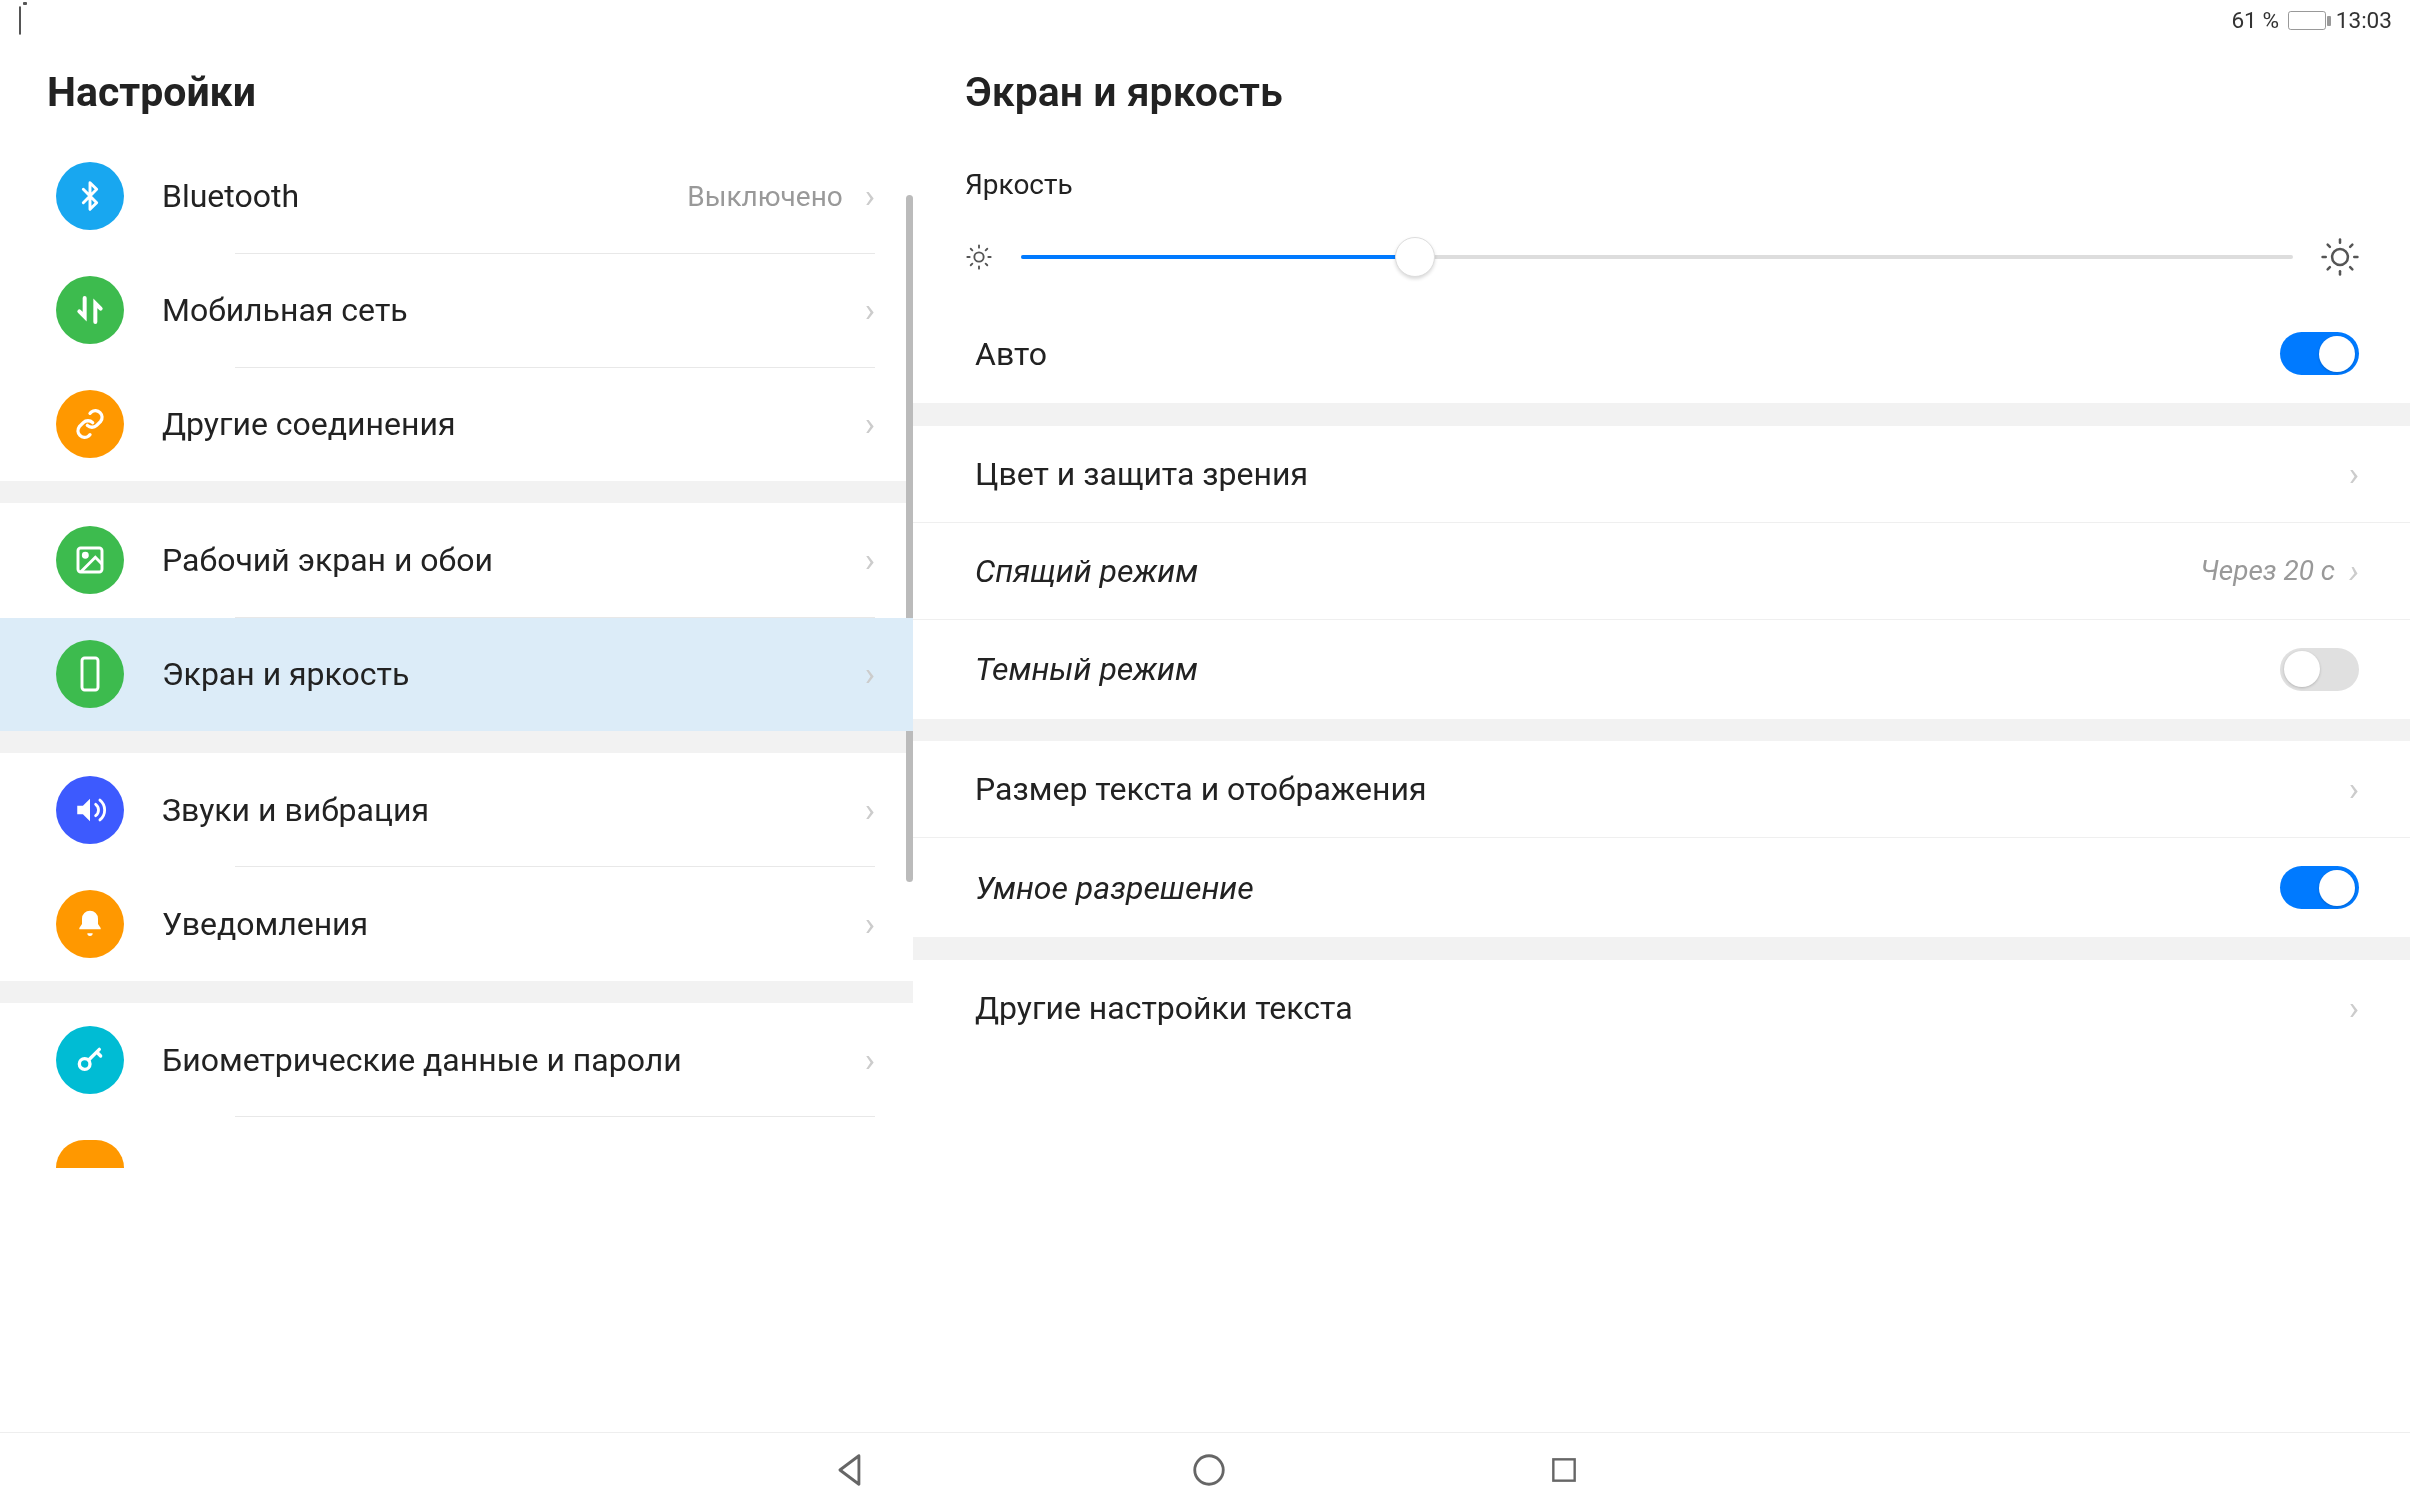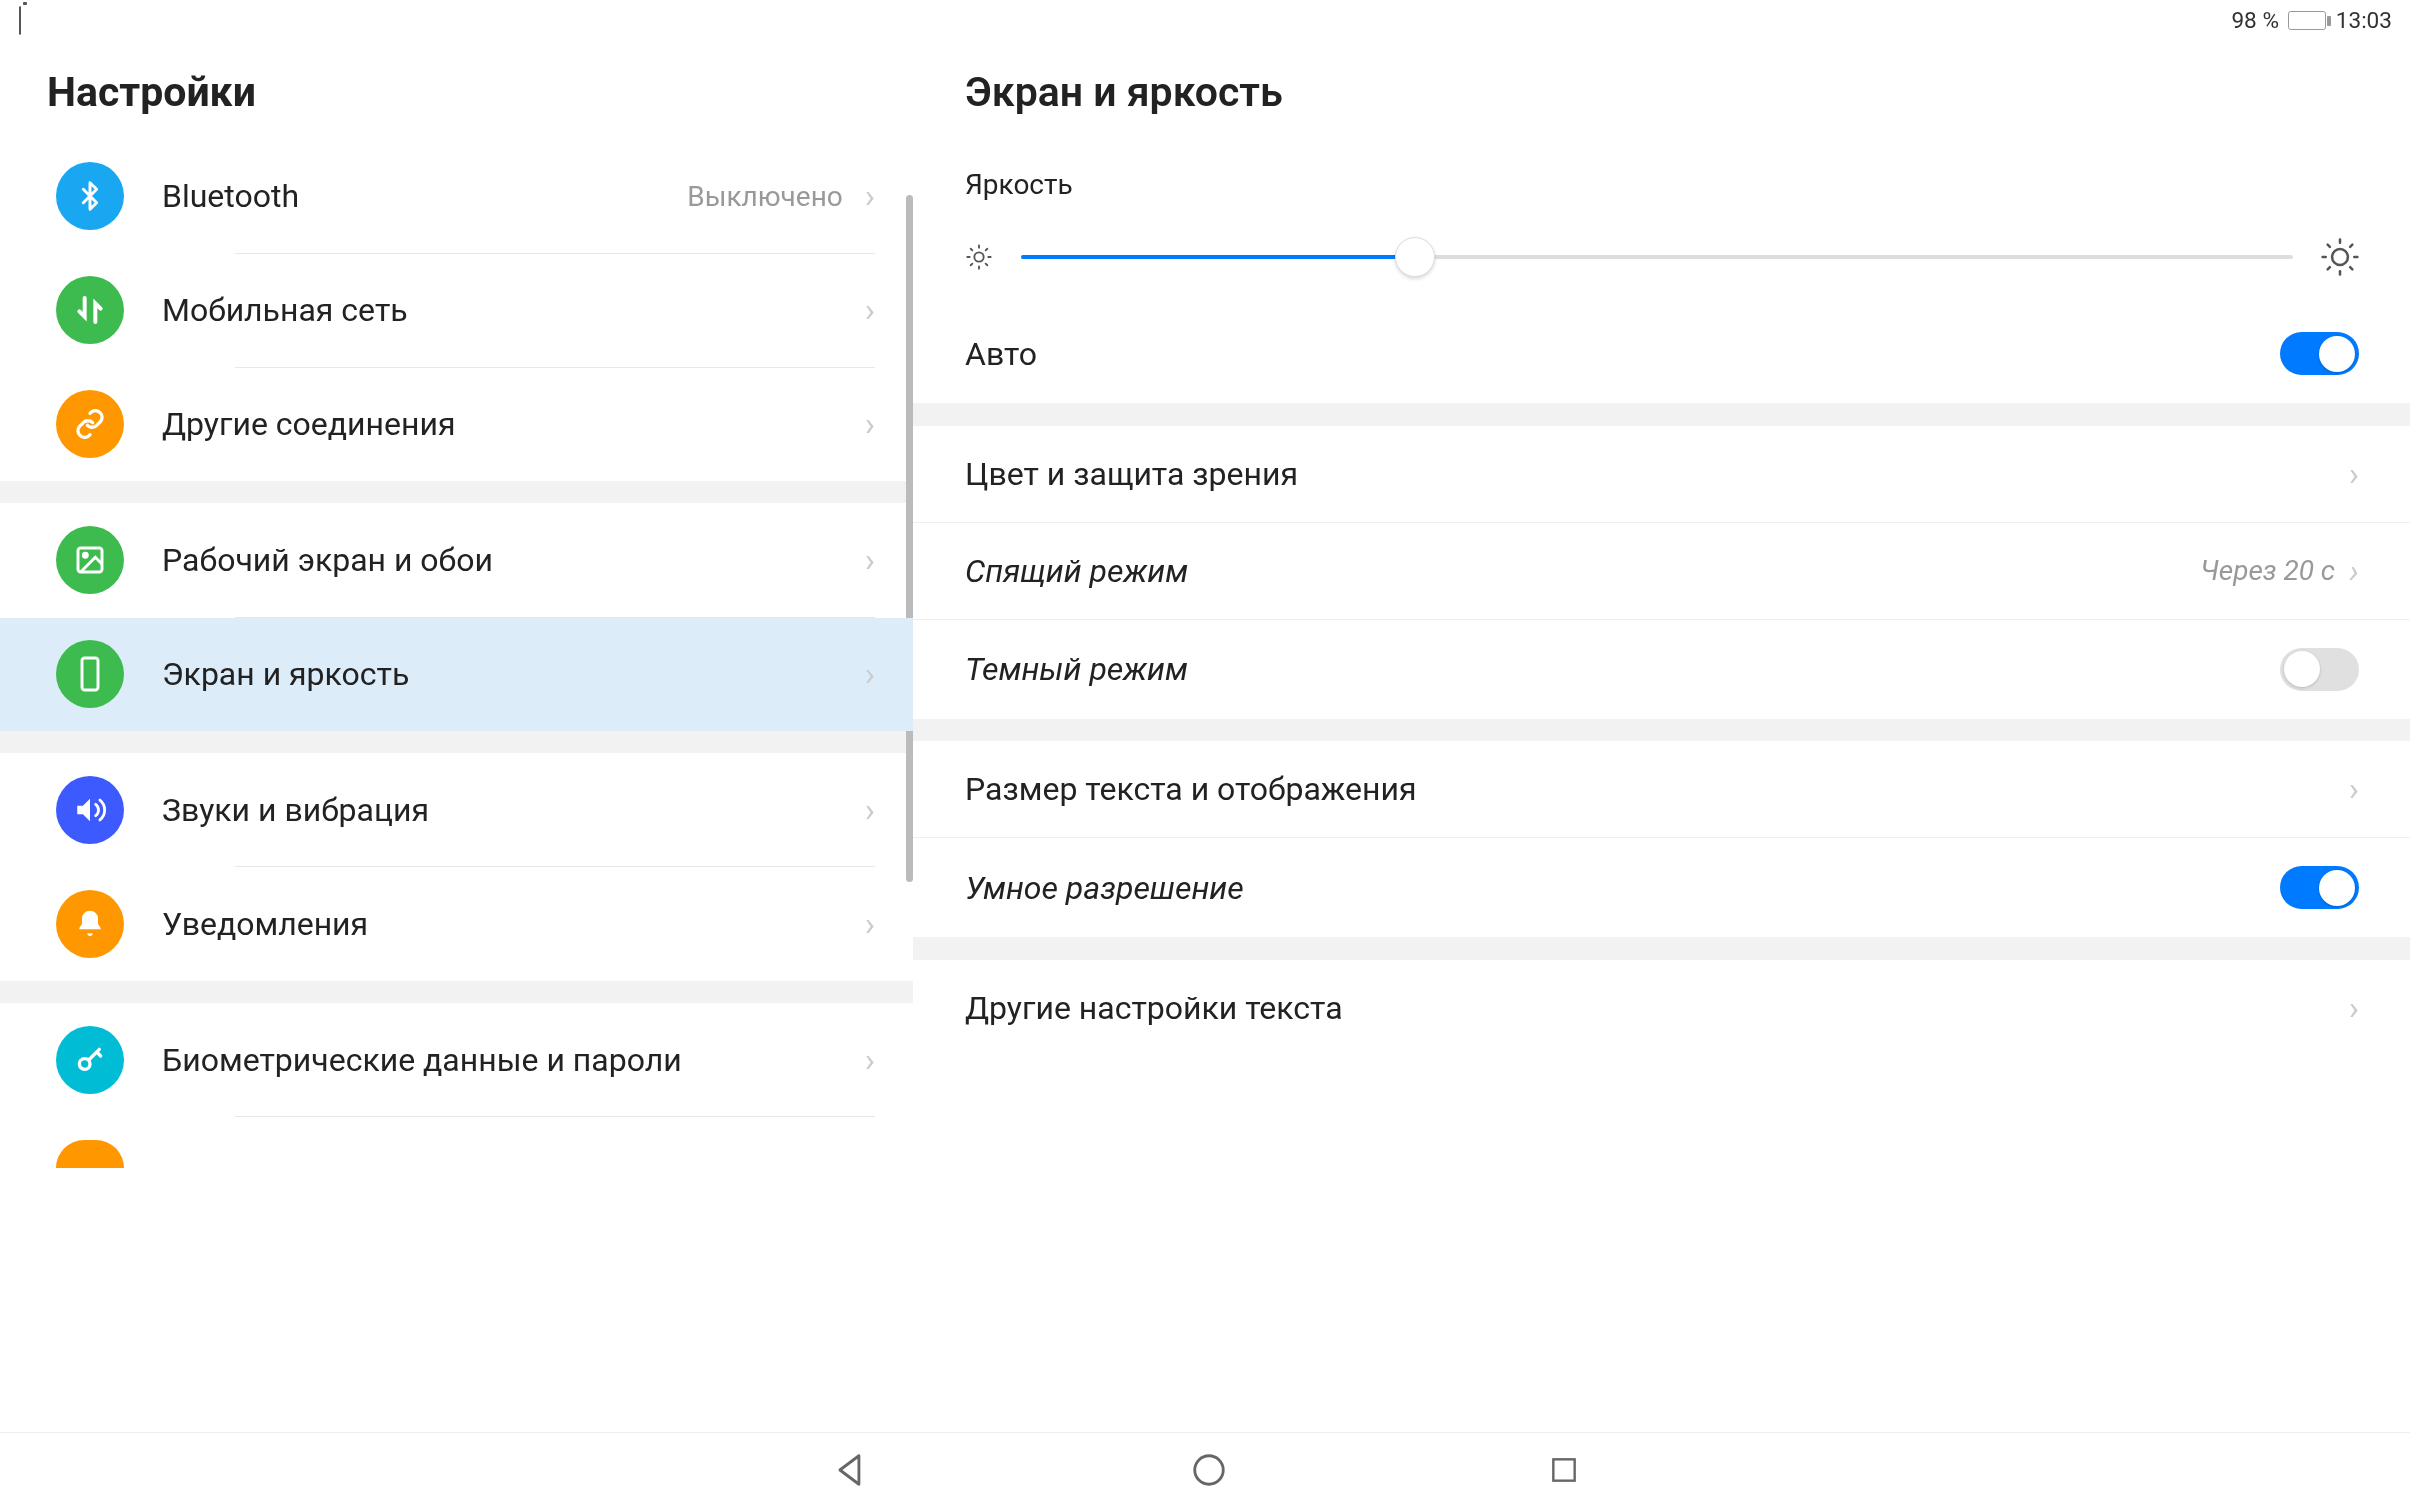--- a/index.html
+++ b/index.html
@@ -57,21 +57,21 @@
   .slider-row { display: flex; align-items: center; padding: 23.5px 52px 28px 52px; gap: 28px; }
   .sun-icon { color: #555; flex-shrink: 0; }
   .slider-track-wrap { flex: 1; position: relative; height: 3.8px; }
   .slider-track { position: absolute; width: 100%; height: 3.8px; background: #ddd; border-radius: 1.9px; }
   .slider-fill { position: absolute; height: 3.8px; background: #007aff; border-radius: 1.9px; }
   .slider-thumb { position: absolute; width: 40px; height: 40px; background: #fff; border: 0.9px solid #ddd; border-radius: 50%; top: -18px; box-shadow: 0 1.9px 3.8px rgba(0,0,0,0.15); }
   
   
   .main-row { display: flex; align-items: center; justify-content: space-between; padding: 28px 52px; }
   .main-row + .main-row { border-top: 0.9px solid #efefef; font-style: italic; }
-  .main-row-label { font-size: 32px; color: #222; }
+  .main-row-label { font-size: 32px; color: #222; margin-left: 10px; }
   .main-row-value { font-size: 28px; color: #999; margin-right: 14px; }
   .main-row-right { display: flex; align-items: center; }
   .main-chevron { color: #ccc; font-size: 34px; }
   
   
   .toggle { width: 79px; height: 43px; border-radius: 21.7px; position: relative; cursor: pointer; }
   .toggle.on { background: #007aff; }
   .toggle.off { background: #e0e0e0; }
   .toggle-thumb { position: absolute; width: 36px; height: 36px; background: #fff; border-radius: 50%; top: 3.8px; box-shadow: 0 0.9px 2.8px rgba(0,0,0,0.2); }
   .toggle.on .toggle-thumb { right: 3.8px; }
@@ -86,21 +86,21 @@
 </head>
 <body>
 
 <div class="status-bar">
   <div class="status-left">
     <span>
       <span class="battery-icon-small"></span>
     </span>
   </div>
   <div class="status-right">
-    <span>98 %</span>
+    <span>61 %</span>
     <span class="battery-icon"><span class="battery-fill"></span></span>
     <span>13:03</span>
   </div>
 </div>
 
 <div class="container">
 
   <div class="sidebar">
     <div class="scroll-indicator"></div>
     <div class="sidebar-header">Настройки</div>

